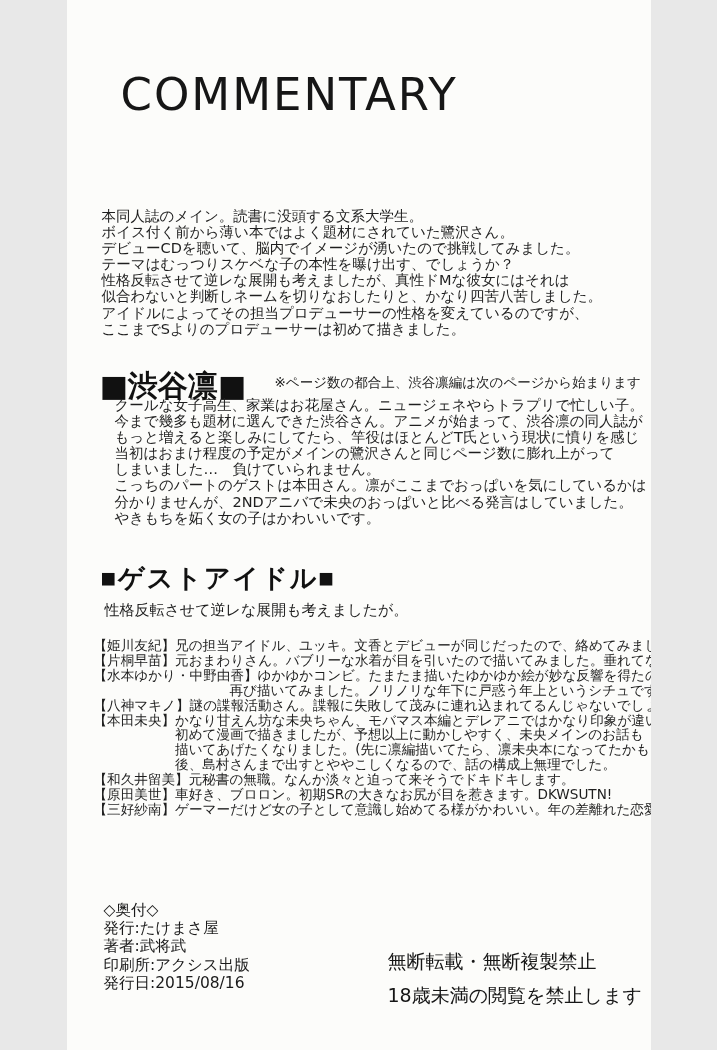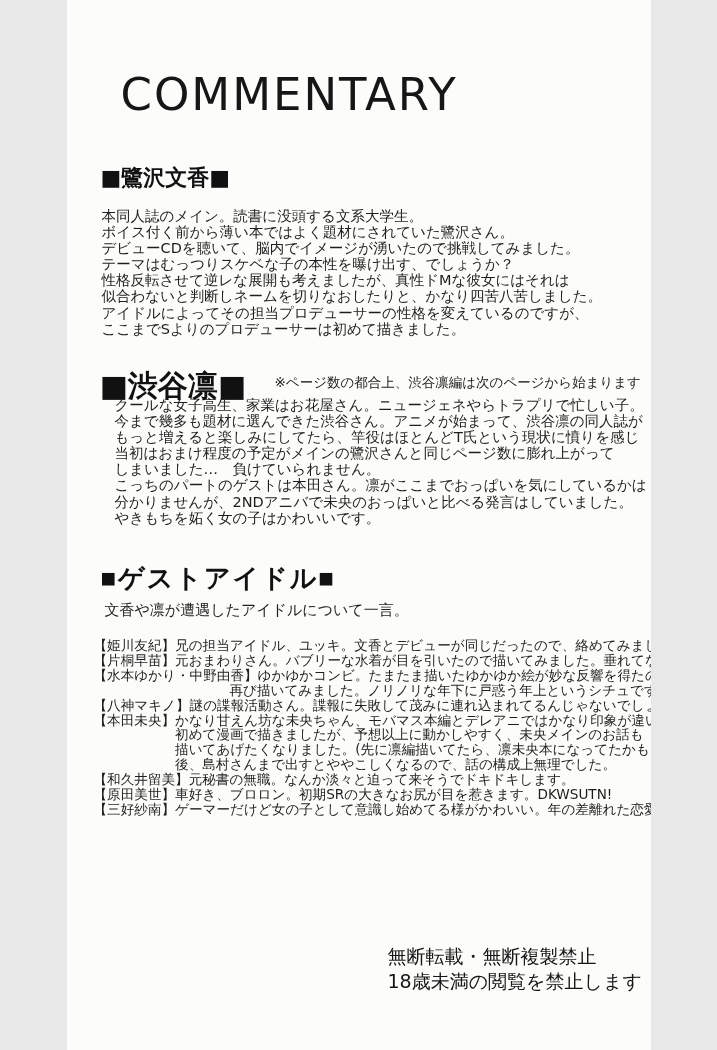--- a/index.html
+++ b/index.html
@@ -79,33 +79,32 @@
     font-size: 15.5px;
     line-height: 18.2px;
     white-space: pre-wrap;
     color: #1a1a1a;
   }
   .notice {
     position: absolute;
     left: 321px;
     top: 944px;
     font-size: 19px;
-    line-height: 25px;
+    line-height: 34px;
     white-space: pre-wrap;
     color: #161616;
   }
 </style>
 </head>
 <body>
 
 <div class="page">
 
   <div class="doc-title">COMMENTARY</div>
 
-  <div class="section-header hdr-1">■鷺沢文香■</div>
   <div class="body-text body-1">本同人誌のメイン。読書に没頭する文系大学生。
 ボイス付く前から薄い本ではよく題材にされていた鷺沢さん。
 デビューCDを聴いて、脳内でイメージが湧いたので挑戦してみました。
 テーマはむっつりスケベな子の本性を曝け出す、でしょうか？
 性格反転させて逆レな展開も考えましたが、真性ドMな彼女にはそれは
 似合わないと判断しネームを切りなおしたりと、かなり四苦八苦しました。
 アイドルによってその担当プロデューサーの性格を変えているのですが、
 ここまでSよりのプロデューサーは初めて描きました。</div>
 
   <div class="section-header hdr-2">■渋谷凛■</div>
@@ -113,31 +112,36 @@
   <div class="body-text body-2">クールな女子高生、家業はお花屋さん。ニュージェネやらトラプリで忙しい子。
 今まで幾多も題材に選んできた渋谷さん。アニメが始まって、渋谷凛の同人誌が
 もっと増えると楽しみにしてたら、竿役はほとんどT氏という現状に憤りを感じ
 当初はおまけ程度の予定がメインの鷺沢さんと同じページ数に膨れ上がって
 しまいました…　負けていられません。
 こっちのパートのゲストは本田さん。凛がここまでおっぱいを気にしているかは
 分かりませんが、2NDアニバで未央のおっぱいと比べる発言はしていました。
 やきもちを妬く女の子はかわいいです。</div>
 
   <div class="section-header hdr-3">■ゲストアイドル■</div>
-  <div class="guest-intro">文香や凛が遭遇したアイドルについて一言。</div>
+  <div class="guest-intro">性格反転させて逆レな展開も考えましたが。</div>
   <div class="guest-list">【姫川友紀】兄の担当アイドル、ユッキ。文香とデビューが同じだったので、絡めてみました。
 【片桐早苗】元おまわりさん。バブリーな水着が目を引いたので描いてみました。垂れてない！
 【水本ゆかり・中野由香】ゆかゆかコンビ。たまたま描いたゆかゆか絵が妙な反響を得たので
 　　　　　　　　　　再び描いてみました。ノリノリな年下に戸惑う年上というシチュです。
 【八神マキノ】謎の諜報活動さん。諜報に失敗して茂みに連れ込まれてるんじゃないでしょうか。
 【本田未央】かなり甘えん坊な未央ちゃん、モバマス本編とデレアニではかなり印象が違います。
 　　　　　　初めて漫画で描きましたが、予想以上に動かしやすく、未央メインのお話も
 　　　　　　描いてあげたくなりました。(先に凛編描いてたら、凛未央本になってたかも…)
 　　　　　　後、島村さんまで出すとややこしくなるので、話の構成上無理でした。
 【和久井留美】元秘書の無職。なんか淡々と迫って来そうでドキドキします。
 【原田美世】車好き、ブロロン。初期SRの大きなお尻が目を惹きます。DKWSUTN!
 【三好紗南】ゲーマーだけど女の子として意識し始めてる様がかわいい。年の差離れた恋愛好き。</div>
 
+  <div class="colophon">◇奥付◇
+発行:たけまさ屋
+著者:武将武
+印刷所:アクシス出版
+発行日:2015/08/16</div>
 
   <div class="notice">無断転載・無断複製禁止
 18歳未満の閲覧を禁止します</div>
 
 </div>
 
 </body></html>

